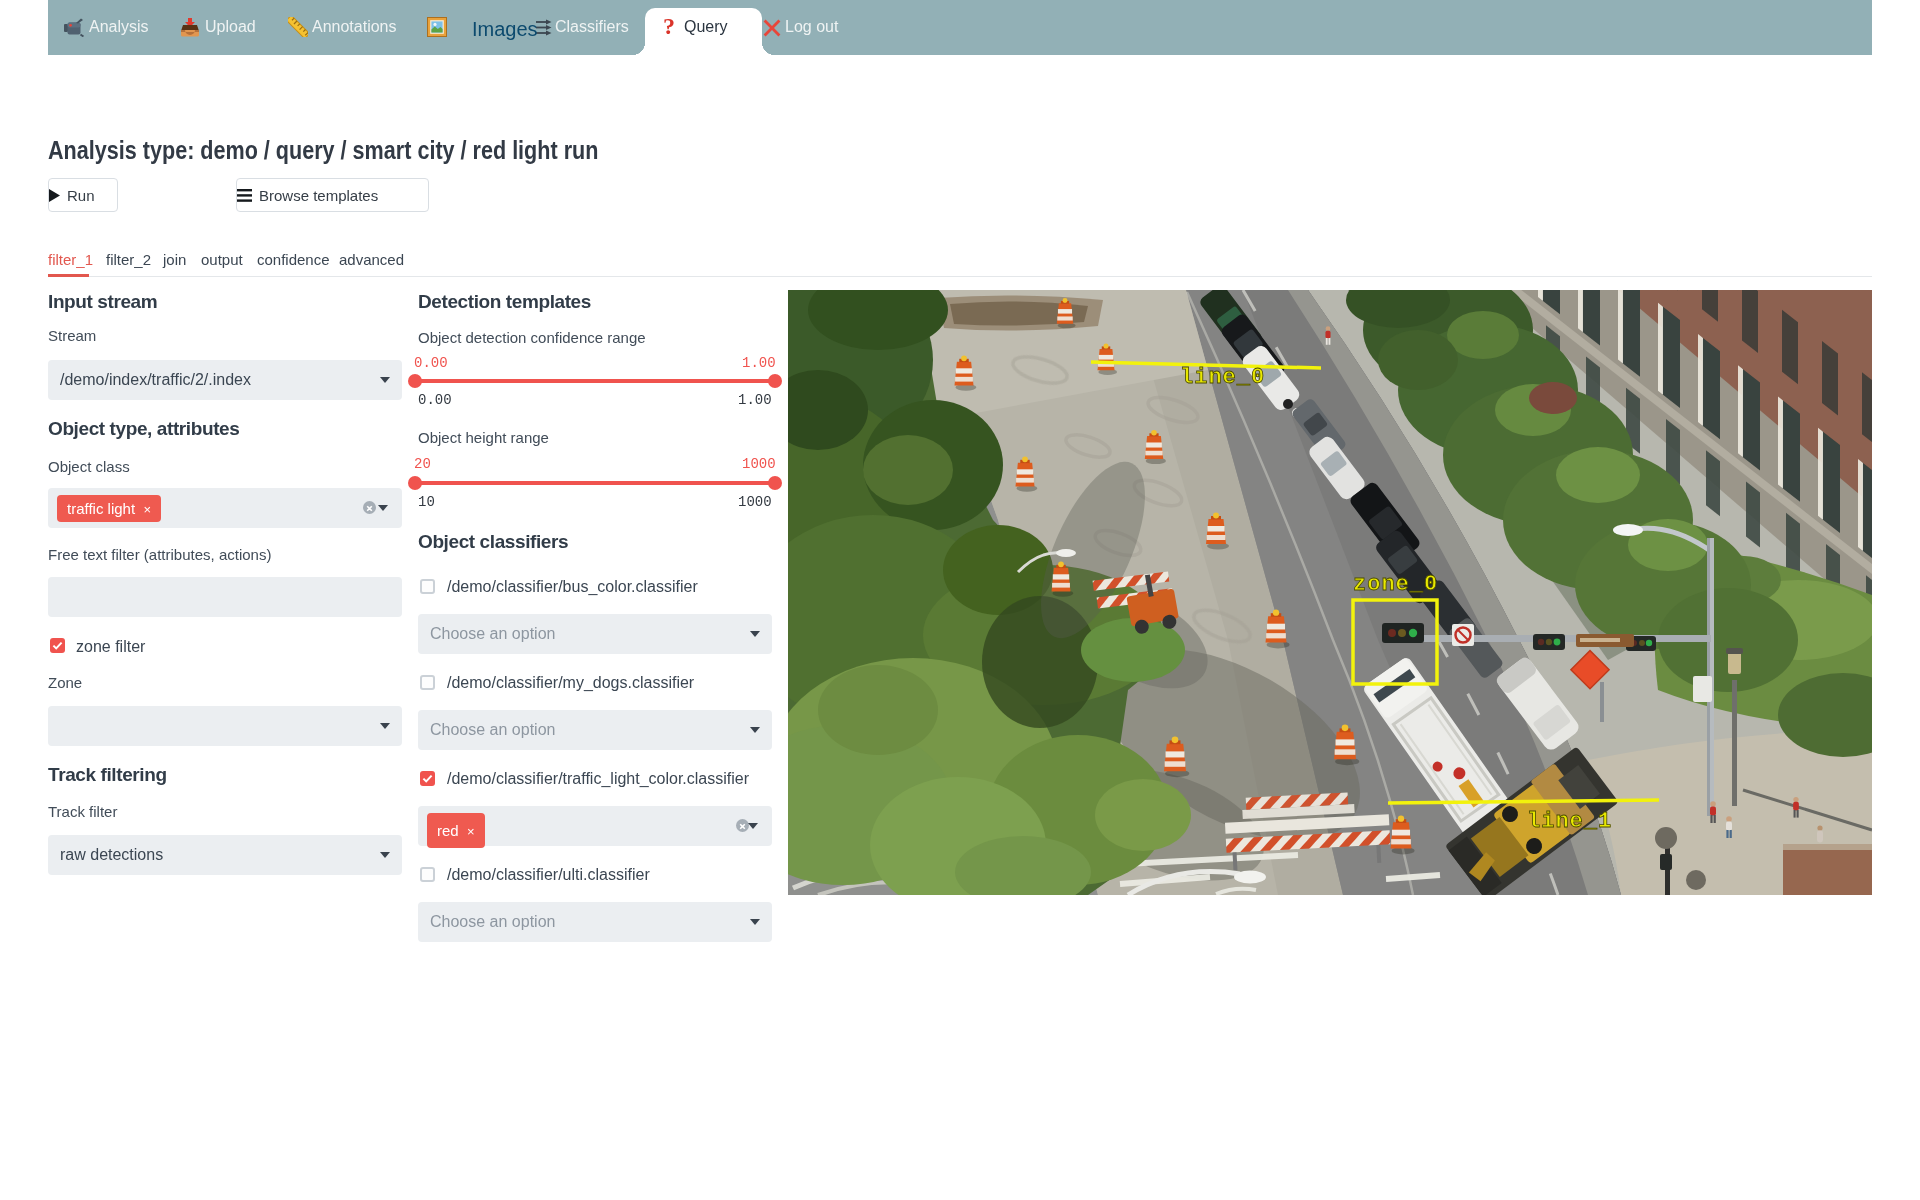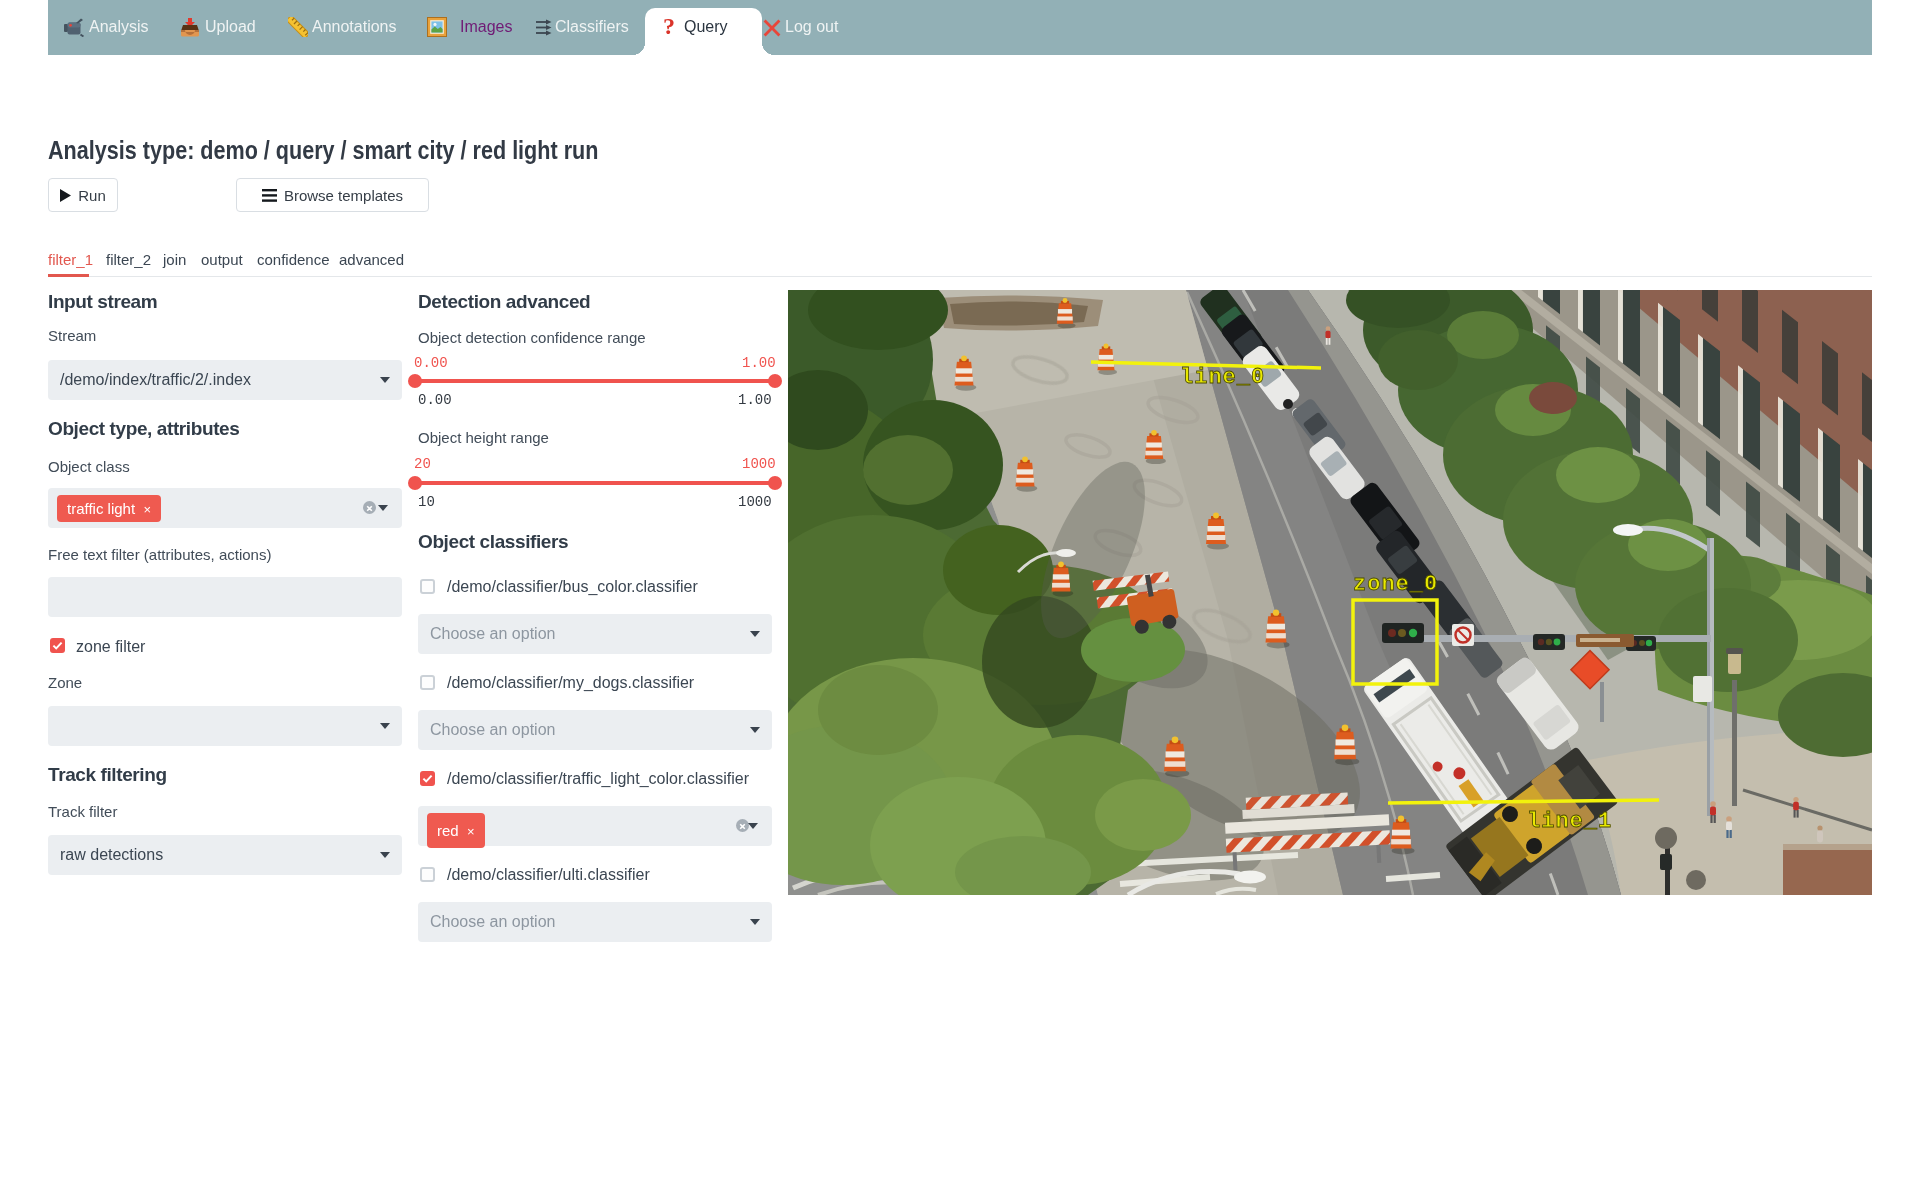--- a/index.html
+++ b/index.html
@@ -13,21 +13,21 @@
 .red{color:#f0534e}
 .dark{color:#333a42}
 .tag{position:absolute;background:#ef5a50;border-radius:4px;color:#fff;font-size:15px;line-height:27px;height:27px}
 .cb{position:absolute;width:15px;height:15px;border-radius:3px}
 .cb.on{background:#f0534e}
 .cb.off{background:#fdfdfd;border:2px solid #cbd1d7;width:11px;height:11px}
 .cblbl{position:absolute;font-size:16px;color:#3b4652;line-height:20px;white-space:nowrap}
 .clr{position:absolute;width:13px;height:13px;border-radius:50%;background:#a6aeb6}
 .track{position:absolute;height:4px;background:#f0534e;border-radius:2px}
 .knob{position:absolute;width:14px;height:14px;border-radius:50%;background:#f0534e}
-.btn{position:absolute;height:34px;border:1px solid #d9dee3;border-radius:4px;background:#fff;box-sizing:border-box;font-size:15px;color:#353d46;display:flex;align-items:center;justify-content:center;gap:7px}
+.btn{position:absolute;height:34px;border:1px solid #d9dee3;border-radius:4px;background:#fff;box-sizing:border-box;font-size:15px;color:#353d46;display:flex;align-items:center;gap:7px}
 </style></head><body>
 
 <div class="abs" style="left:48px;top:0;width:1824px;height:55px;background:#92b0b6"></div>
 <div class="abs" style="left:645px;top:8px;width:117px;height:47px;background:#fff;border-radius:10px 10px 0 0"></div>
 <div class="abs" style="left:633px;top:43px;width:12px;height:12px;background:radial-gradient(circle 12px at 0 0,#92b0b6 98%,#fff 100%)"></div>
 <div class="abs" style="left:762px;top:43px;width:12px;height:12px;background:radial-gradient(circle 12px at 12px 0,#92b0b6 98%,#fff 100%)"></div>
 
 <svg class="abs" style="left:64px;top:18px" width="20" height="19" viewBox="0 0 20 19">
 <rect x="0" y="6" width="4" height="8" rx="1" fill="#44535f"></rect>
 <rect x="3.5" y="4.5" width="13" height="12" rx="2" fill="#506170"></rect>
@@ -78,21 +78,21 @@
 </svg>
 
 <div class="abs" style="left:663px;top:13px;font-size:24px;font-weight:bold;color:#da342a;font-family:'Liberation Serif',serif">?</div>
 
 <svg class="abs" style="left:763px;top:19px" width="18" height="18" viewBox="0 0 18 18">
 <path d="M2.6 0.6 L9 7 L15.4 0.6 L17.4 2.6 L11 9 L17.4 15.4 L15.4 17.4 L9 11 L2.6 17.4 L0.6 15.4 L7 9 L0.6 2.6 Z" fill="#e8463a"></path>
 </svg>
 <div class="abs" style="left:89px;top:18px;font-size:16px;color:#eff3f3">Analysis</div>
 <div class="abs" style="left:205px;top:18px;font-size:16px;color:#eff3f3">Upload</div>
 <div class="abs" style="left:312px;top:18px;font-size:16px;color:#eff3f3">Annotations</div>
-<div class="abs" style="left:460px;top:18px;font-size:16px;color:#701a75">Images</div>
+<div class="abs" style="left:472px;top:18px;font-size:20px;color:#0c4a6e">Images</div>
 <div class="abs" style="left:555px;top:18px;font-size:16px;color:#eff3f3">Classifiers</div>
 <div class="abs" style="left:684px;top:18px;font-size:16px;color:#2b3540">Query</div>
 <div class="abs" style="left:785px;top:18px;font-size:16px;color:#eff3f3">Log out</div>
 
 <div class="abs" style="left:48px;top:135px;font-size:26px;font-weight:bold;color:#323a45;line-height:30px;transform:scaleX(0.83);transform-origin:0 0;white-space:nowrap">Analysis type: demo / query / smart city / red light run</div>
 
 <div class="btn" style="left:48px;top:178px;width:70px">
 <svg width="11" height="13" viewBox="0 0 11 13">
       <polygon points="0,0 11,6.5 0,13" fill="#15191d"></polygon>
     </svg>Run</div>
@@ -144,21 +144,21 @@
     <span class="car"></span>
   </div>
 
 <div class="h2" style="left:48px;top:762px">Track filtering</div>
 <div class="lbl" style="left:48px;top:802px">Track filter</div>
 <div class="sel" style="left:48px;top:835px">
     <span class="tx">raw detections</span>
     <span class="car"></span>
   </div>
 
-<div class="h2" style="left:418px;top:289px">Detection advanced</div>
+<div class="h2" style="left:418px;top:289px">Detection templates</div>
 <div class="lbl" style="left:418px;top:328px">Object detection confidence range</div>
 <div class="mono red" style="left:414px;top:355px">0.00</div>
 <div class="mono red" style="left:742px;top:355px">1.00</div>
 <div class="track" style="left:415px;top:379px;width:360px"></div>
 <div class="knob" style="left:408px;top:374px"></div>
 <div class="knob" style="left:768px;top:374px"></div>
 <div class="mono dark" style="left:418px;top:392px">0.00</div>
 <div class="mono dark" style="left:738px;top:392px">1.00</div>
 
 <div class="lbl" style="left:418px;top:428px">Object height range</div>

